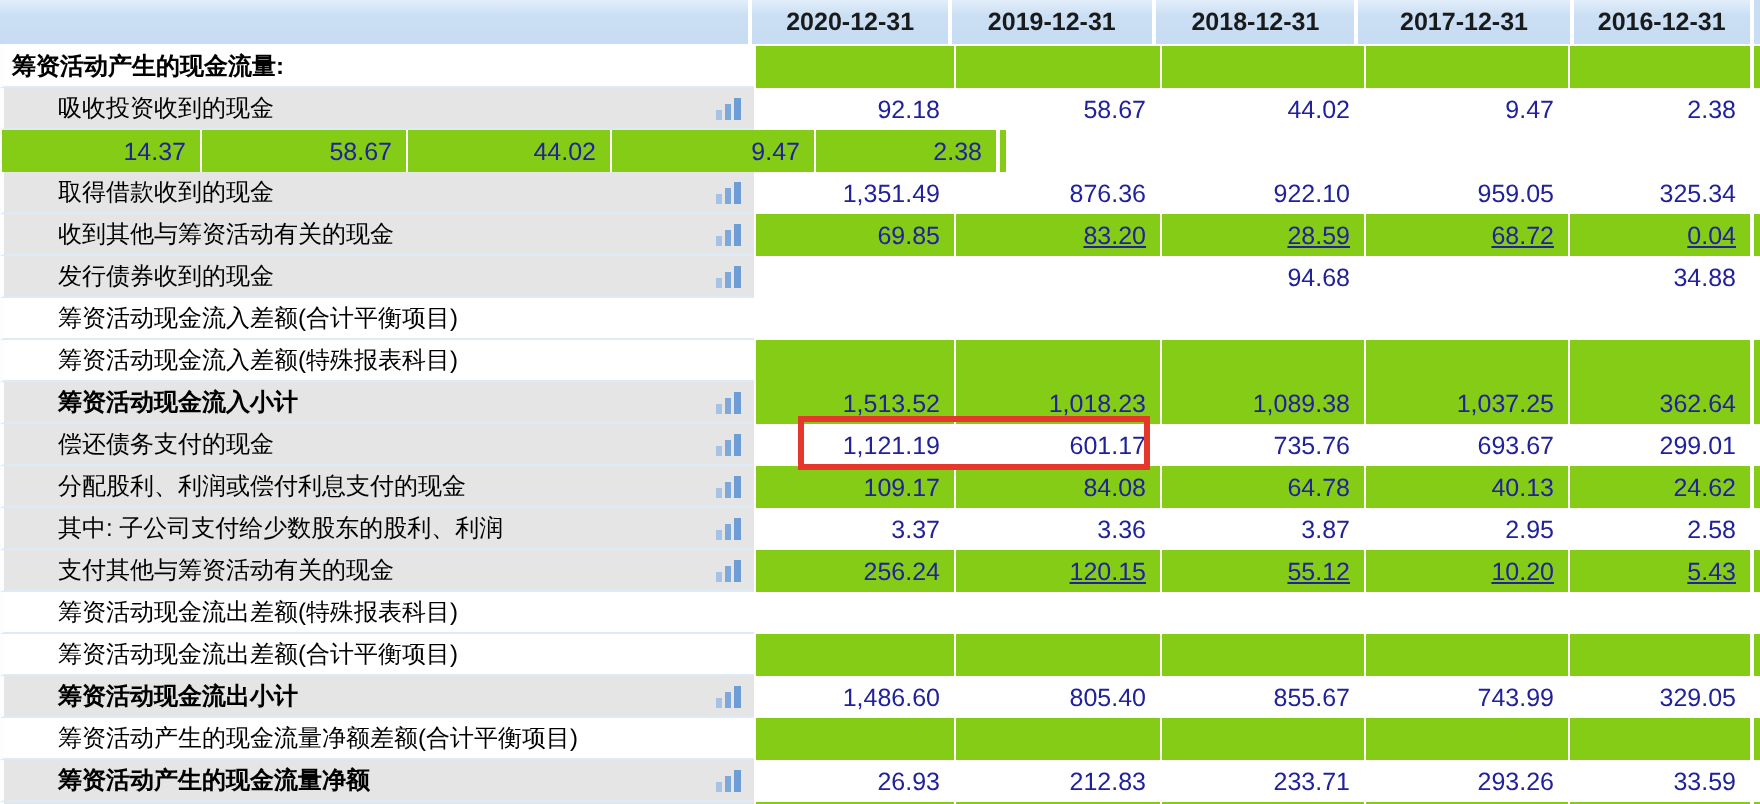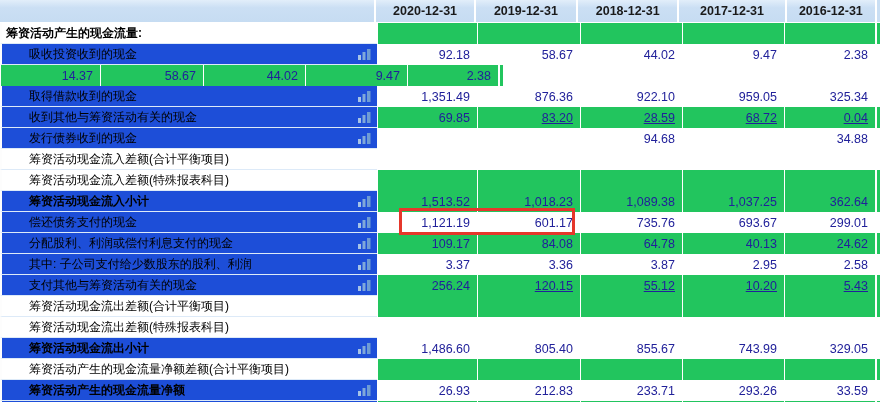--- a/index.html
+++ b/index.html
@@ -20,37 +20,37 @@
   .row{display:flex;height:21px;}
   .row.partial{height:3px;overflow:hidden;}
   .lcell{
     box-sizing:border-box;width:377px;height:21px;
     display:flex;align-items:center;
     padding-left:27px;background:#ffffff;
     border-left:2px solid #fdfdfd;
     border-bottom:1px solid #ddeaf8;
     font-size:12px;color:#000;white-space:nowrap;overflow:hidden;
   }
-  .lcell.lblue{background:#1d4ed8;}
+  .lcell.lblue{background:#e5e5e5;}
   .lcell.section{padding-left:4px;}
   .lbl.bold{font-weight:bold;}
   .iconbox{margin-left:auto;margin-right:6px;display:flex;align-items:center;cursor:pointer;}
   .vcell{
     box-sizing:border-box;height:21px;
     display:flex;align-items:center;justify-content:flex-end;
     padding-right:7px;border-left:1px solid #ffffff;
     font-size:12.5px;color:#21219a;background:#ffffff;white-space:nowrap;
   }
   .row .c0{width:100px}.row .c1{width:103px}.row .c2{width:102px}.row .c3{width:102px}.row .c4{width:91px}
   .hrow .c0{width:100px}.hrow .c1{width:103px}.hrow .c2{width:102px}.hrow .c3{width:108px}.hrow .c4{width:91px}
   .lhead{width:377px;}
   .gap{width:2px;background:#fff;height:100%;}
   .sliver{width:3px;height:100%;}
   .hrow .sliver{background:#c9def3;}
-  .row .sliver.shade,.vcell.shade{background:#22c55e;text-align:right;}
+  .row .sliver.shade,.vcell.shade{background:#84cc16;text-align:right;}
   .vcell .link{text-decoration:underline;cursor:pointer;}
   
   .redbox{
     position:absolute;left:399px;top:208px;width:176px;height:27px;
     border:3px solid #e5372b;box-sizing:border-box;z-index:6;pointer-events:none;
   }
 </style>
 </head>
 <body>
 
@@ -371,41 +371,41 @@
           <span class="link">10.20</span>
         </div>
         <div class="vcell c4 shade">
           <span class="link">5.43</span>
         </div>
         <div class="gap"></div>
         <div class="sliver shade"></div>
       </div>
       <div class="row">
         <div class="lcell">
+          <span class="lbl">筹资活动现金流出差额(特殊报表科目)</span>
+        </div>
+        <div class="vcell c0"></div>
+        <div class="vcell c1"></div>
+        <div class="vcell c2"></div>
+        <div class="vcell c3"></div>
+        <div class="vcell c4"></div>
+        <div class="gap"></div>
+        <div class="sliver"></div>
+      </div>
+      <div class="row">
+        <div class="lcell">
           <span class="lbl">筹资活动现金流出差额(合计平衡项目)</span>
         </div>
         <div class="vcell c0 shade"></div>
         <div class="vcell c1 shade"></div>
         <div class="vcell c2 shade"></div>
         <div class="vcell c3 shade"></div>
         <div class="vcell c4 shade"></div>
         <div class="gap"></div>
         <div class="sliver shade"></div>
-      </div>
-      <div class="row">
-        <div class="lcell">
-          <span class="lbl">筹资活动现金流出差额(特殊报表科目)</span>
-        </div>
-        <div class="vcell c0"></div>
-        <div class="vcell c1"></div>
-        <div class="vcell c2"></div>
-        <div class="vcell c3"></div>
-        <div class="vcell c4"></div>
-        <div class="gap"></div>
-        <div class="sliver"></div>
       </div>
       <div class="row">
         <div class="lcell lblue">
           <span class="lbl bold">筹资活动现金流出小计</span>
           <span class="iconbox">
             <svg width="13" height="11" viewBox="0 0 13 11">
               <rect x="0" y="6" width="3" height="5" fill="#a6c3e6"></rect>
               <rect x="4.5" y="3" width="3" height="8" fill="#7fa8da"></rect>
               <rect x="9" y="0" width="3.5" height="11" fill="#6e9cd4"></rect>
             </svg>

